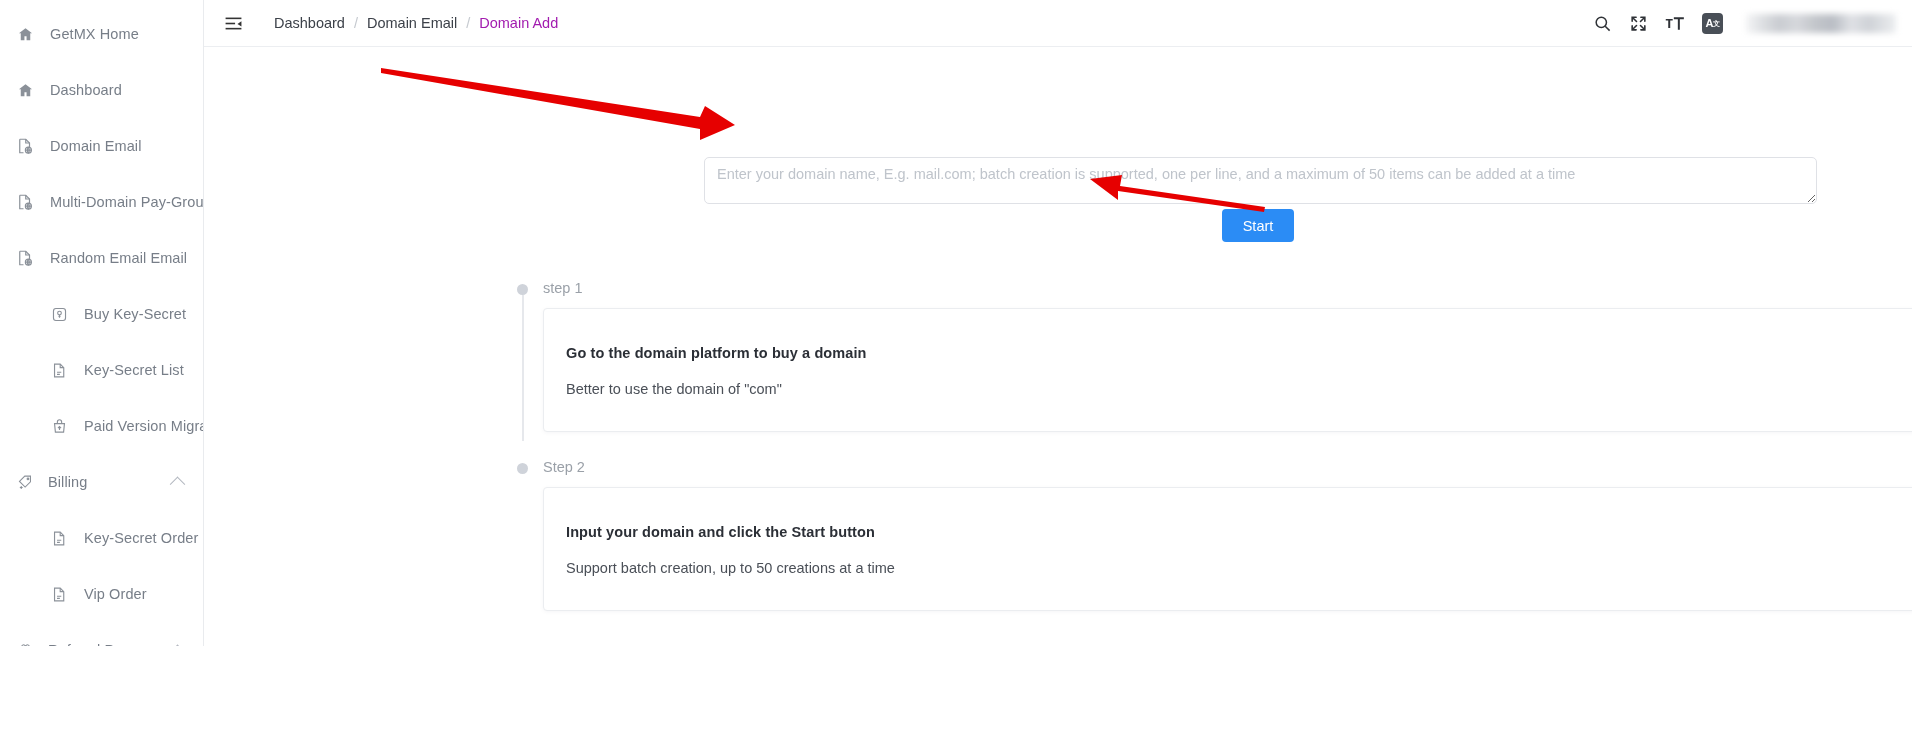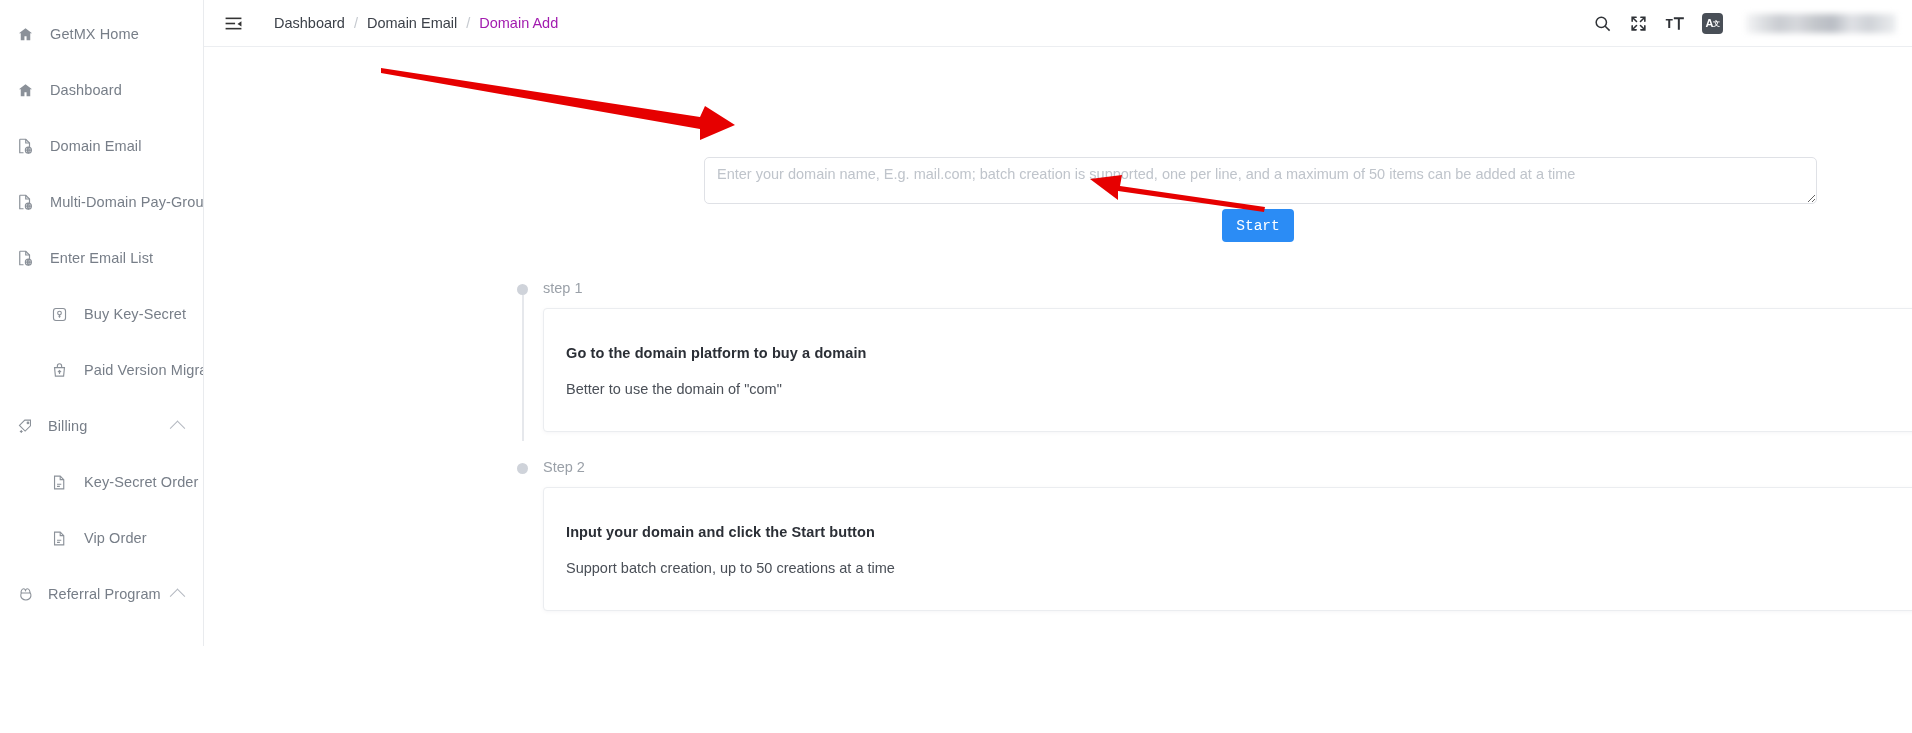--- a/index.html
+++ b/index.html
@@ -107,21 +107,21 @@
     resize: vertical; outline: none;
     background: #fff; line-height: 20px;
   }
   textarea.domain-input::placeholder { color: #bfc4cb; }
 
   .start-btn {
     position: absolute; left: 1018px; top: 162px;
     width: 72px; height: 33px;
     background: #2b8cf5; color: #fff;
     border: none; border-radius: 4px;
-    font-family: Liberation Mono, monospace;
+    font-family: Liberation Sans, sans-serif;
     font-size: 14.5px; cursor: pointer;
     display: flex; align-items: center; justify-content: center;
   }
 
   
   .timeline { position: absolute; left: 313px; top: 232px; width: 1530px; }
   .tl-item { position: relative; padding-left: 26px; }
   .tl-dot {
     position: absolute; left: 0; top: 5px;
     width: 11px; height: 11px; border-radius: 50%;
@@ -208,35 +208,45 @@
       <li class="nav-item">
         <span class="ico">
           <svg width="18" height="18" viewBox="0 0 24 24" fill="none" stroke="currentColor" stroke-width="1.6">
             <path d="M5 3h8l5 5v6"></path>
               <path d="M5 3v18h5"></path>
               <path d="M13 3v5h5"></path>
             <circle cx="16.5" cy="17.5" r="4"></circle>
               <path d="M12.5 17.5h8M16.5 13.5c1.6 1.8 1.6 6.2 0 8M16.5 13.5c-1.6 1.8-1.6 6.2 0 8"></path>
           </svg>
         </span>
-        <span class="lbl">Enter Email List</span>
+        <span class="lbl">Random Email Email</span>
       </li>
 
 
       <li class="nav-item child">
         <span class="ico">
           <svg width="17" height="17" viewBox="0 0 24 24" fill="none" stroke="currentColor" stroke-width="1.6">
             <rect x="3.5" y="3.5" width="17" height="17" rx="3.5"></rect>
             <circle cx="12" cy="10" r="2.6"></circle>
               <path d="M12 12.6v4M10.6 14.6h2.8"></path>
           </svg>
         </span>
         <span class="lbl">Buy Key-Secret</span>
       </li>
 
+      <li class="nav-item child">
+        <span class="ico">
+          <svg width="17" height="17" viewBox="0 0 24 24" fill="none" stroke="currentColor" stroke-width="1.6">
+            <path d="M5 3h8l5 5v13H5z"></path>
+              <path d="M13 3v5h5"></path>
+              <path d="M8.5 14.5h6M8.5 17.5h4"></path>
+          </svg>
+        </span>
+        <span class="lbl">Key-Secret List</span>
+      </li>
 
       <li class="nav-item child">
         <span class="ico">
           <svg width="17" height="17" viewBox="0 0 24 24" fill="none" stroke="currentColor" stroke-width="1.6">
             <path d="M5 8h14l-1.2 12H6.2z"></path>
               <path d="M9 8V5.5a3 3 0 0 1 6 0V8"></path>
             <path d="M12 17v-5M9.8 14.2 12 12l2.2 2.2"></path>
           </svg>
         </span>
         <span class="lbl">Paid Version Migration</span>

